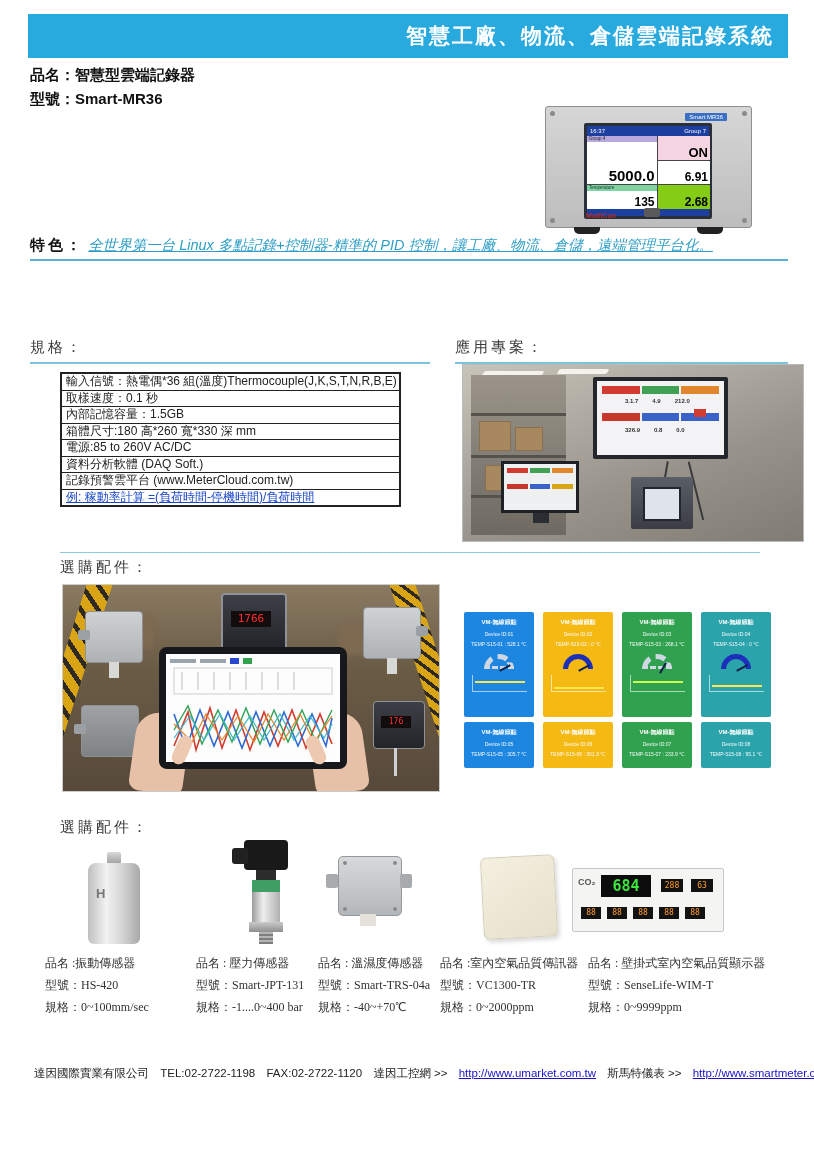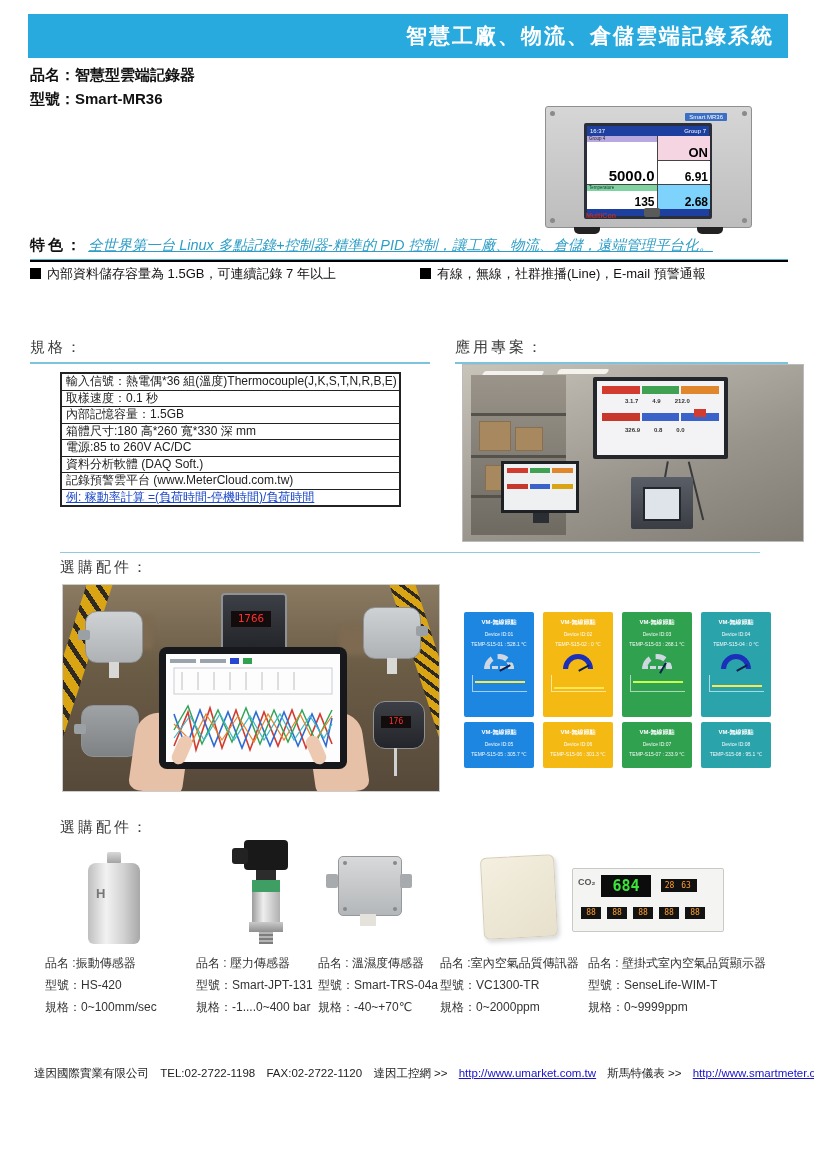--- a/index.html
+++ b/index.html
@@ -24,21 +24,21 @@
              border:3px solid #2b2f3a;border-radius:2px;display:flex;flex-direction:column;}
   #devTitle{height:10px;background:#1d3fa0;color:#fff;font-size:6px;line-height:10px;padding:0 3px;
             display:flex;justify-content:space-between;}
   #devGrid{flex:1;display:grid;grid-template-columns:57% 43%;grid-template-rows:1fr 1fr 1fr;gap:1px;background:#444;}
   .dcell{background:#fff;position:relative;overflow:hidden;}
   .dcell .hd{display:block;font-size:4.5px;color:#fff;padding:0 2px;line-height:6px;}
   .dcell .val{position:absolute;right:2px;bottom:0;font-weight:bold;color:#000;}
   #c1{grid-row:1/3;} #c1 .hd{background:#b7a8e0;color:#222;} #c1 .val{font-size:15px;}
   #c2{background:#f6d5e2;} #c2 .val{font-size:13px;}
   #c3{grid-row:3/4;} #c3 .hd{background:#7fd3a0;color:#133;} #c3 .val{font-size:12px;}
-  #c4 .val{font-size:12px;} #c5{background:#7dd3fc;padding-left:42px;} #c5 .val{font-size:12px;}
+  #c4 .val{font-size:12px;} #c5{background:#84cc16;padding-left:42px;} #c5 .val{font-size:12px;}
   #devBottom{height:7px;background:#1d3fa0;}
   #devBrand{position:absolute;left:40px;bottom:8px;color:#b03030;font-size:7px;font-weight:bold;}
   #devBtn{position:absolute;left:98px;bottom:10px;width:16px;height:9px;background:#5a5a5a;border-radius:2px;}
   .foot{position:absolute;bottom:-7px;width:26px;height:7px;background:#222;border-radius:0 0 5px 5px;}
 
   
   #featLine{left:30px;top:236px;width:758px;font-size:15px;border-bottom:2px solid #56b2d6;padding-bottom:4px;}
   #featLine .lbl{font-weight:bold;color:#111;letter-spacing:3px;}
   #featLine .tag{color:#2f9ec6;font-style:italic;text-decoration:underline;font-size:14.5px;}
   #bullets{left:30px;top:260px;width:758px;font-size:13px;}
@@ -81,21 +81,21 @@
   .cable{position:absolute;width:1.5px;background:#3a3a3a;}
 
   
   #ovLine{left:60px;top:552px;width:700px;border-bottom:1.5px solid #8ecbe0;}
   #ovHead{left:60px;top:558px;}
   #ovPhoto{left:62px;top:584px;width:376px;height:206px;overflow:hidden;border:1px solid #ccc;
            background:linear-gradient(180deg,#8a7a62 0%,#6b5c46 40%,#57493a 100%);}
   .beam{position:absolute;background:repeating-linear-gradient(45deg,#d9a514 0 8px,#2e2a22 8px 12px);}
   .blurbox{position:absolute;background:#7d6a50;filter:blur(2px);border-radius:2px;}
   .sensorBox{position:absolute;width:56px;height:50px;background:linear-gradient(#cfd2d4,#aeb2b5);
-             border:1px solid #8e9296;border-radius:12px;}
+             border:1px solid #8e9296;border-radius:4px;}
   .sensorBox .gl{position:absolute;width:12px;height:10px;background:#9aa0a4;border-radius:2px;}
   .sensorBox .stub{position:absolute;left:50%;transform:translateX(-50%);bottom:-16px;width:10px;height:16px;background:#d8d9d6;}
   #topSensor{position:absolute;left:158px;top:8px;width:62px;height:54px;background:linear-gradient(#3c3f45,#23252a);
              border:2px solid #8e9296;border-radius:4px;}
   #topSensor .led{position:absolute;left:8px;top:16px;width:40px;height:16px;background:#120c0c;color:#ff2f2f;
                   font-family:"DejaVu Sans Mono",monospace;font-size:11px;line-height:16px;text-align:center;}
   #tablet{position:absolute;left:96px;top:62px;width:188px;height:122px;background:#17181c;border-radius:8px;padding:7px;box-sizing:border-box;}
   #tabScreen{width:100%;height:100%;background:#fdfdfd;position:relative;overflow:hidden;}
   #tabBar{position:absolute;left:4px;top:3px;width:95%;height:8px;display:flex;gap:4px;align-items:center;}
   #tabBar .t{height:4px;background:#9aa4ad;flex:0 0 26px;}
@@ -149,21 +149,21 @@
   
   #acc5{left:572px;top:868px;width:150px;height:62px;background:#f4f4f2;border:1px solid #c9c9c6;border-radius:2px;}
   #acc5 .gas{position:absolute;left:5px;top:8px;font-size:9px;font-weight:bold;color:#555;}
   #acc5 .main{position:absolute;left:28px;top:6px;width:50px;height:22px;background:#0c0c0c;color:#39e639;
               font-family:"DejaVu Sans Mono",monospace;font-size:15px;font-weight:bold;text-align:center;line-height:22px;}
   #acc5 .aux{position:absolute;top:10px;width:22px;height:13px;background:#111;color:#ff9d2e;
              font-family:"DejaVu Sans Mono",monospace;font-size:8px;text-align:center;line-height:13px;}
   #acc5 .row{position:absolute;left:8px;top:38px;display:flex;gap:6px;}
   #acc5 .row b{width:20px;height:12px;background:#131313;color:#ff9d2e;font-family:"DejaVu Sans Mono",monospace;
                font-size:8px;font-weight:normal;text-align:center;line-height:12px;}
-  .accLabel{position:absolute;font-size:12px;color:#333;line-height:22px;white-space:nowrap;}
+  .accLabel{position:absolute;font-size:12px;color:#333;line-height:22px;white-space:nowrap;font-family:Liberation Serif, serif;}
 
   
   #footer{left:34px;top:1066px;width:770px;font-size:11.5px;color:#222;white-space:nowrap;}
   #footer a{color:#1a12c9;text-decoration:underline;}
   #footer span{margin-right:8px;}
 </style>
 </head>
 <body>
 
 <div id="page">
@@ -210,30 +210,20 @@
     <span id="devBtn"></span>
     <span class="foot" style="left:28px"></span>
     <span class="foot" style="right:28px"></span>
   </div>
 
   <div class="abs" id="featLine">
     <span class="lbl">特色：</span>
     <span class="tag">全世界第一台 Linux 多點記錄+控制器-精準的 PID 控制，讓工廠、物流、倉儲，遠端管理平台化。</span>
   </div>
   <div class="abs" id="bullets">
-    <div class="brow sep">
-      <div class="bullet">
-          <span class="sq"></span>
-          <span>內部資料儲存容量為 1.5GB，可連續記錄 7 年以上</span>
-        </div>
-      <div class="bullet">
-          <span class="sq"></span>
-          <span>有線，無線，社群推播(Line)，E-mail 預警通報</span>
-        </div>
-    </div>
   </div>
 
   <div class="abs secHead tealLine" id="specHead">規格：</div>
   <div class="abs secHead tealLine" id="appHead">應用專案：</div>
 
   <div class="abs" id="specTable">
     <div class="spec-row">輸入信號：熱電偶*36 組(溫度)Thermocouple(J,K,S,T,N,R,B,E)</div>
     <div class="spec-row">取樣速度：0.1 秒</div>
     <div class="spec-row">內部記憶容量：1.5GB</div>
     <div class="spec-row">箱體尺寸:180 高*260 寬*330 深 mm</div>
@@ -454,21 +444,21 @@
       <span class="glR"></span>
     <span class="stub"></span>
   </div>
   <div class="accImg" id="acc4">
     <span class="box"></span>
   </div>
   <div class="accImg" id="acc5">
     <span class="gas">CO₂</span>
     <span class="main">684</span>
     <span class="aux" style="left:88px">288</span>
-    <span class="aux" style="left:102px">63</span>
+    <span class="aux" style="left:118px">63</span>
     <span class="row">
       <b>88</b>
         <b>88</b>
       <b>88</b>
         <b>88</b>
       <b>88</b>
     </span>
   </div>
 
   <div class="accLabel" style="left:45px;top:952px">

